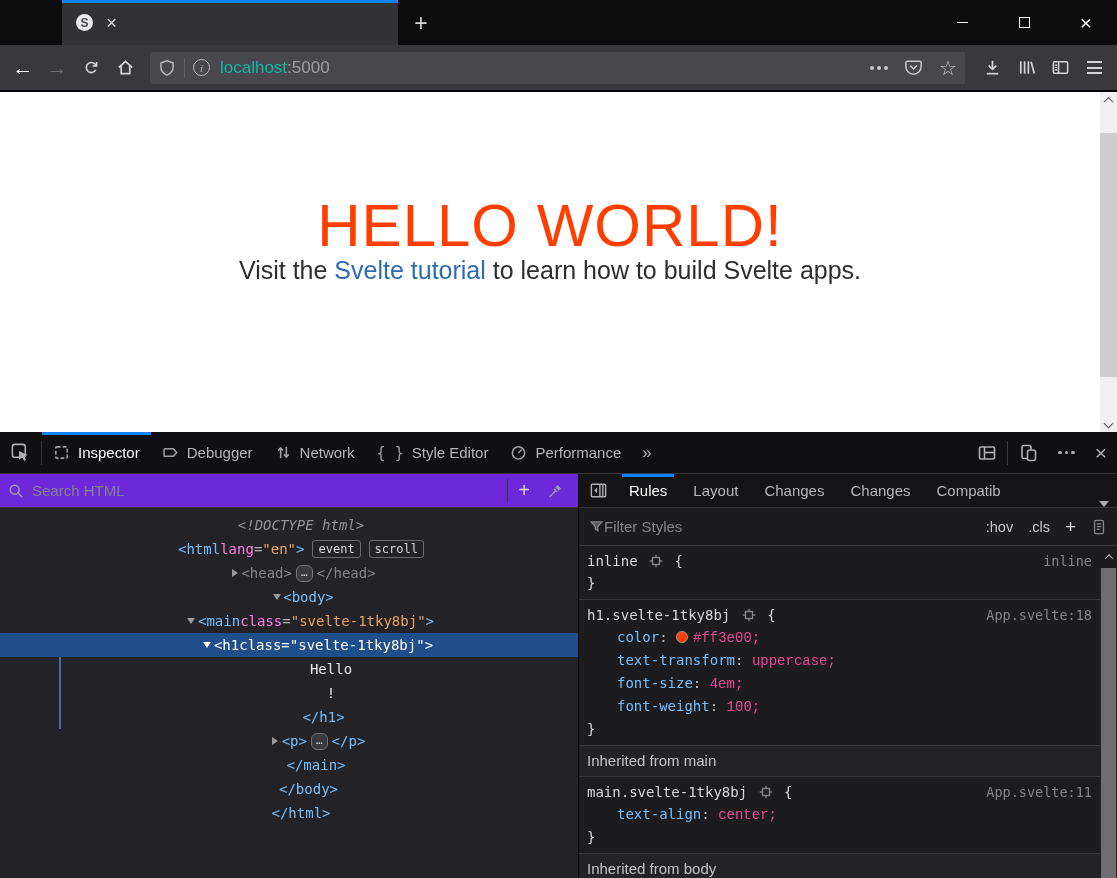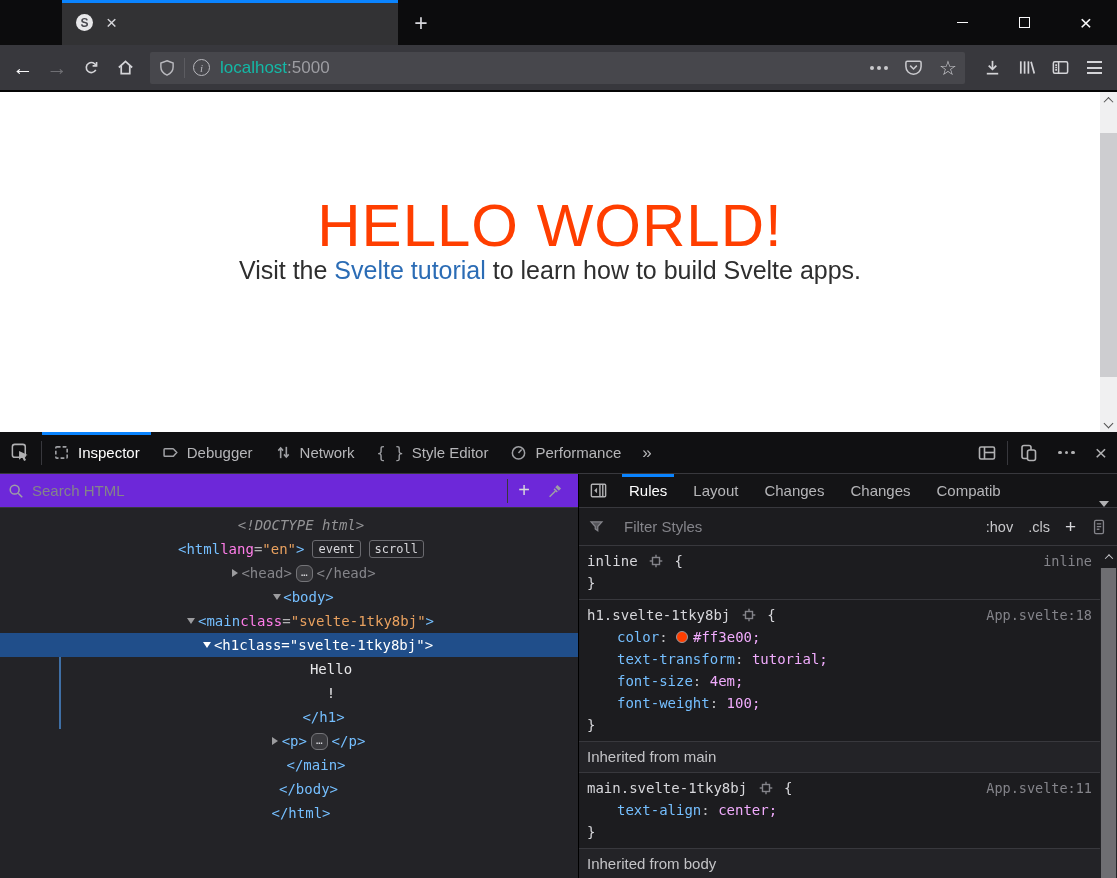--- a/index.html
+++ b/index.html
@@ -106,34 +106,34 @@
   .rtab { padding:0 13px; font-size:15px; color:#b6b6b9; height:100%; display:flex; align-items:center; position:relative; white-space:nowrap; }
   .rtab.active { color:#ffffff; }
   .rtab.active::before { content:''; position:absolute; top:0; left:6px; right:6px; height:2.5px; background:#0a84ff; }
   .pane-toggle { padding:0 8px 0 10px; display:flex; align-items:center; height:100%; }
   .pane-toggle svg { stroke:#b1b1b3; fill:none; }
   .rtab-caret { margin-left:auto; padding:0 8px; display:flex; align-items:center; }
   .caret-down { border-left:5px solid transparent; border-right:5px solid transparent; border-top:6px solid #b1b1b3; display:block; }
 
   .filter-row { height:38px; background:#1c1c1f; border-bottom:1px solid #38383d; display:flex; align-items:center; padding:0 10px; flex:none; }
   .filter-row svg { stroke:#84848a; fill:none; flex:none; }
-  .filter-input { flex:1; background:transparent; border:none; outline:none; color:#737373; font-size:15px; margin-left:20px; min-width:0; }
+  .filter-input { flex:1; background:transparent; border:none; outline:none; color:#737373; font-size:15px; margin-left:0; min-width:0; }
   .filter-input::placeholder { color:#84848a; }
   .filter-right { display:flex; align-items:center; gap:15px; color:#c8c8cb; font-size:14.5px; }
   .filter-right .plus { font-size:19px; color:#d7d7db; }
 
   .rules-content { flex:1; position:relative; overflow:hidden; padding-right:17px; font-family:"DejaVu Sans Mono","Liberation Mono",monospace; font-size:14px; }
   .rule { border-bottom:1px solid #38383d; padding:4px 0 5px 8px; position:relative; }
   .rline { line-height:22px; white-space:nowrap; }
   .rsel { color:#d7d7db; }
   .rbrace { color:#d7d7db; }
   .decl { padding-left:30px; }
   .prop { color:#75bfff;text-align:right; }
   .colon { color:#bfbfc2; }
-  .pval { color:#f0abfc; }
+  .pval { color:#ec4899;font-family:Liberation Mono, monospace; }
   .rloc { position:absolute; right:8px; top:4px; color:#84848a; font-size:13.5px; line-height:22px; }
   .tgt { width:14px; height:14px; stroke:#84848a; fill:none; vertical-align:-2px; margin:0 3px; }
   .tgt rect, .tgt line { stroke-width:1.6; }
   .swatch { display:inline-block; width:12px; height:12px; border-radius:50%; border:1px solid #9a9a9e; margin-right:5px; vertical-align:-1px; }
   .inherit { background:#232327; border-bottom:1px solid #38383d; color:#c3c3c6; font-family:"Liberation Sans",sans-serif; font-size:15px; padding:6px 8px 7px; }
 
   .rules-scrollbar { position:absolute; right:0; top:0; bottom:0; width:17px; background:#232327; }
   .rsb-arrow { height:22px; display:flex; align-items:center; justify-content:center; background:#1c1c1f; }
   .rsb-arrow .chev { border-color:#c9c9cd; width:6px; height:6px; }
   .rules-thumb { position:absolute; top:22px; left:1px; right:1px; bottom:7px; background:#6e6e72; }
@@ -470,21 +470,21 @@
               </div>
               <div class="rule">
                 <div class="rline"><span class="rsel">h1.svelte-1tky8bj</span> <svg class="tgt" viewBox="0 0 16 16">
                     <rect x="4" y="4" width="8" height="8"></rect>
                     <line x1="8" y1="0.8" x2="8" y2="4"></line>
                     <line x1="8" y1="12" x2="8" y2="15.2"></line>
                     <line x1="0.8" y1="8" x2="4" y2="8"></line>
                     <line x1="12" y1="8" x2="15.2" y2="8"></line>
                   </svg> <span class="rbrace">{</span><span class="rloc">App.svelte:18</span></div>
                 <div class="rline decl"><span class="prop">color</span><span class="colon">: </span><span class="swatch" style="background: rgb(255, 62, 0);"></span><span class="pval">#ff3e00</span><span class="pval">;</span></div>
-                <div class="rline decl"><span class="prop">text-transform</span><span class="colon">: </span><span class="pval">tutorial</span><span class="pval">;</span></div>
+                <div class="rline decl"><span class="prop">text-transform</span><span class="colon">: </span><span class="pval">uppercase</span><span class="pval">;</span></div>
                 <div class="rline decl"><span class="prop">font-size</span><span class="colon">: </span><span class="pval">4em</span><span class="pval">;</span></div>
                 <div class="rline decl"><span class="prop">font-weight</span><span class="colon">: </span><span class="pval">100</span><span class="pval">;</span></div>
                 <div class="rline rbrace">}</div>
               </div>
               <div class="inherit">Inherited from main</div>
               <div class="rule">
                 <div class="rline"><span class="rsel">main.svelte-1tky8bj</span> <svg class="tgt" viewBox="0 0 16 16">
                     <rect x="4" y="4" width="8" height="8"></rect>
                     <line x1="8" y1="0.8" x2="8" y2="4"></line>
                     <line x1="8" y1="12" x2="8" y2="15.2"></line>

